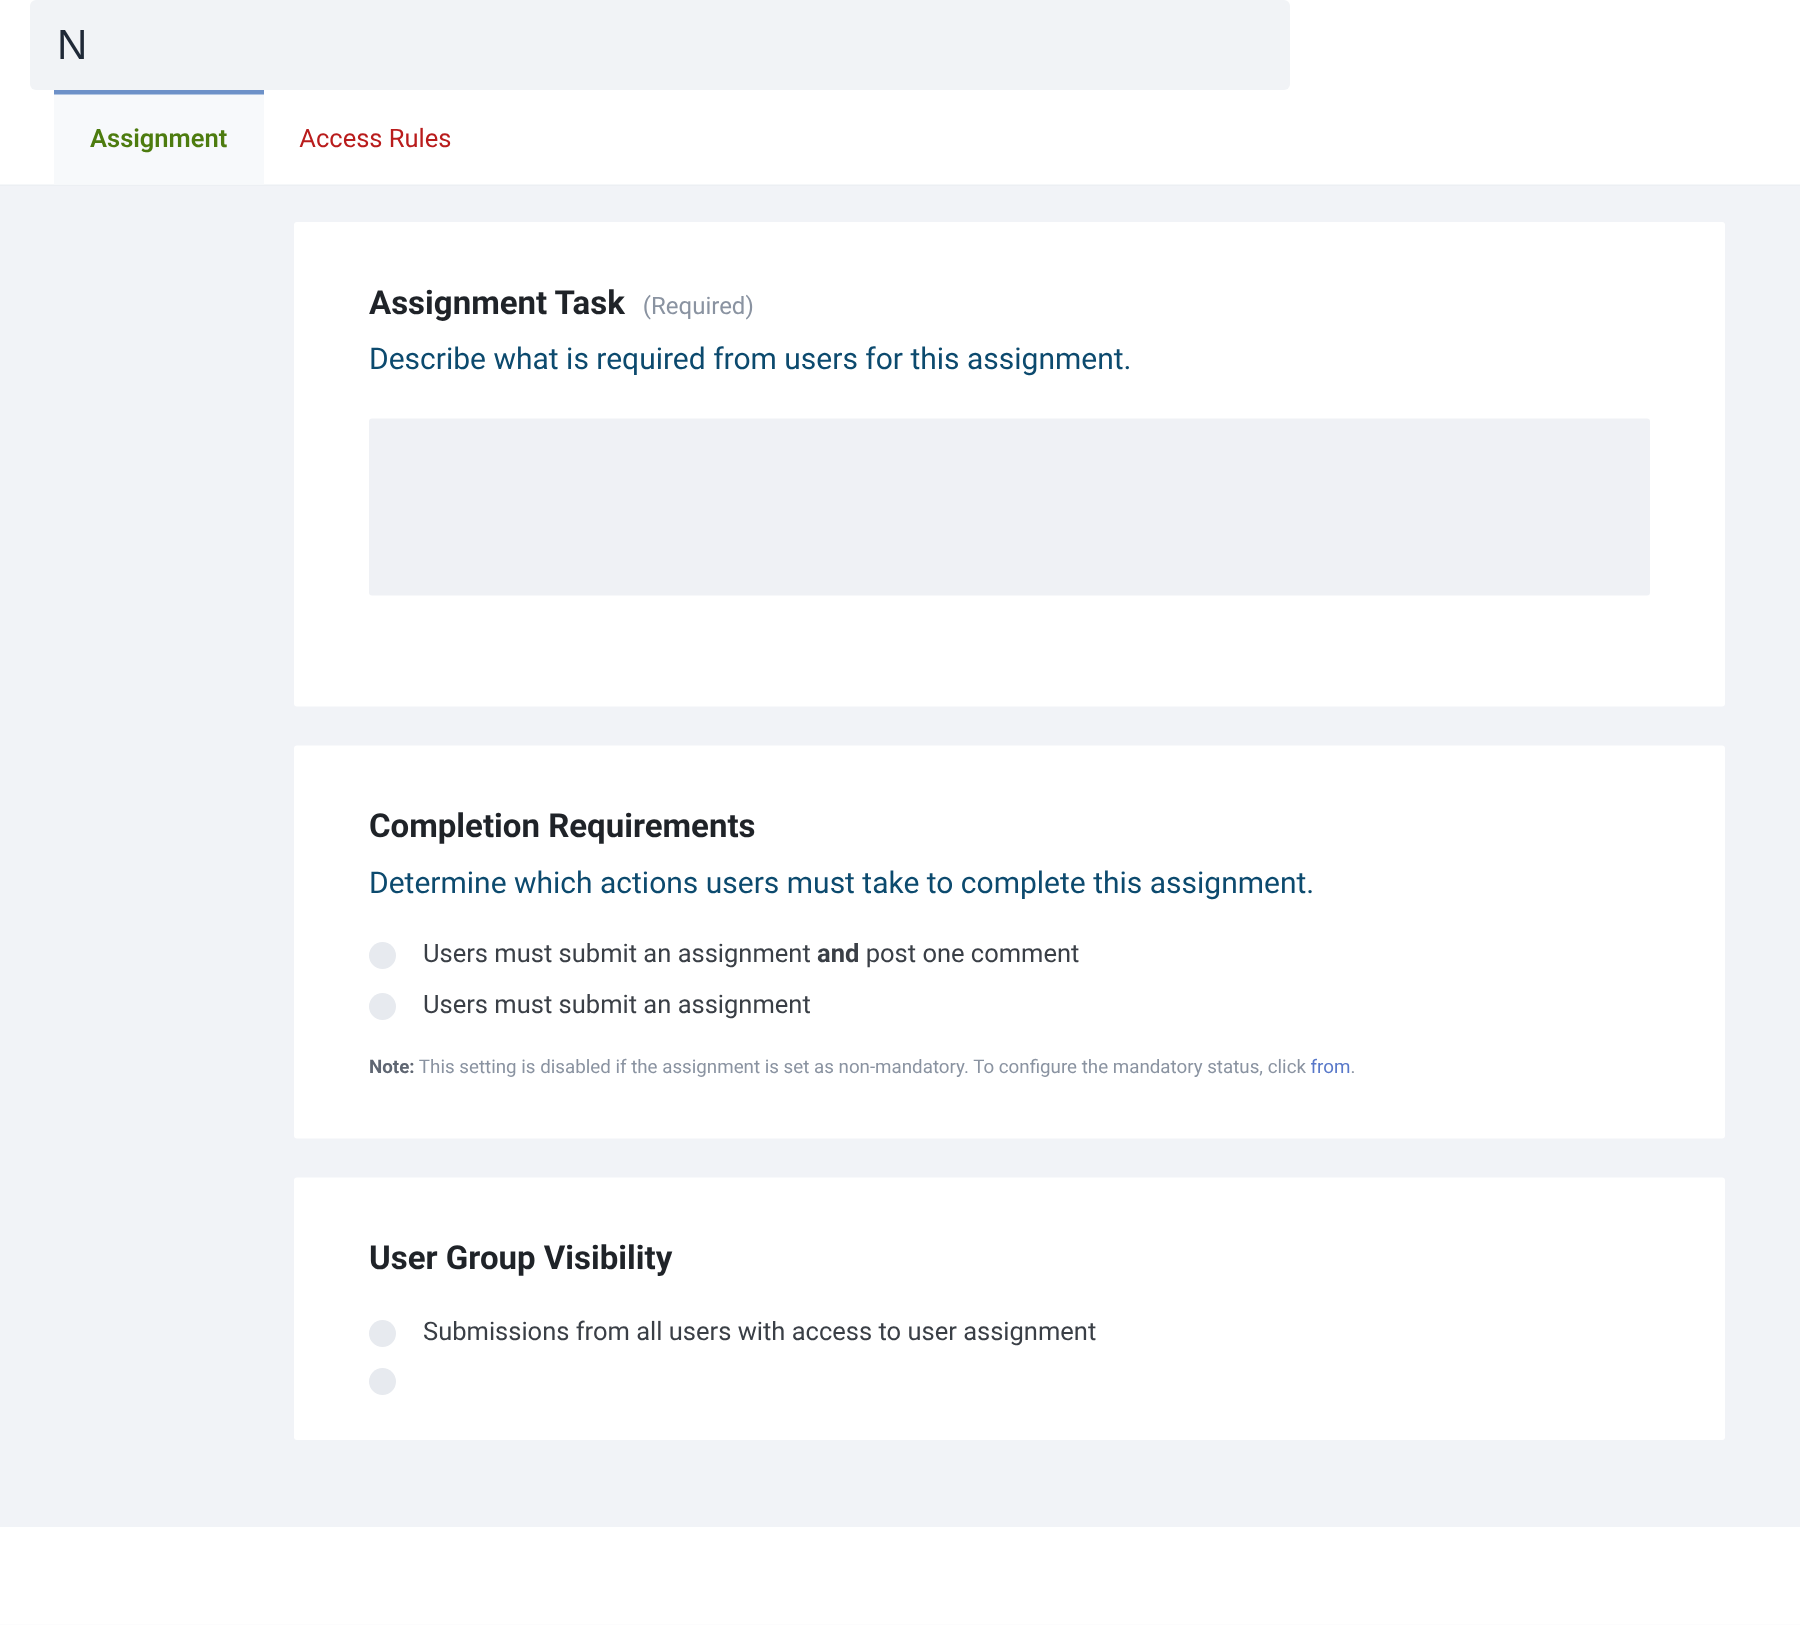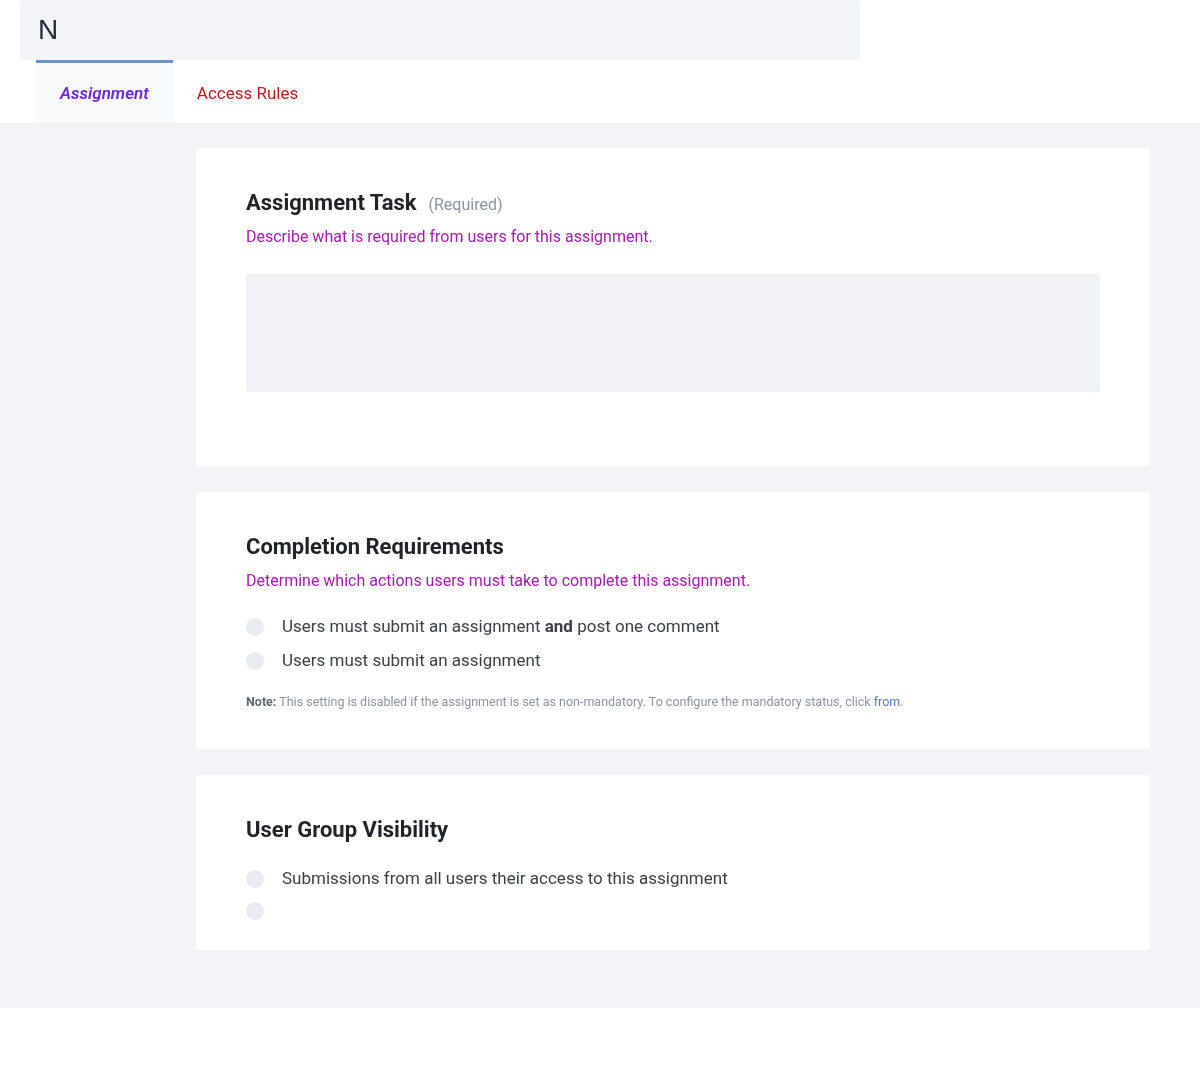--- a/index.html
+++ b/index.html
@@ -76,25 +76,24 @@
     border-bottom: 1px solid #eceff3;
   }
   .tab {
     padding: 20px 24px 20px 24px;
     font-size: 17px;
     color: #b91c1c;
     cursor: pointer;
     border-top: 3px solid transparent;
   }
   .tab.active {
-    color: #6d28d9;
+    color: #4d7c0f;
     font-weight: 600;
     border-top: 3px solid #6d91c8;
     background: #f7f9fb;
-    font-style: italic;
   }
 
   .content {
     background: #f1f3f7;
     padding: 24px 50px 40px 196px;
   }
 
   .card {
     background: #ffffff;
     border-radius: 2px;
@@ -108,22 +107,22 @@
     color: #1f2328;
     display: inline;
   }
   .card-title-req {
     font-size: 16px;
     color: #8a93a1;
     font-weight: 400;
     margin-left: 8px;
   }
   .card-desc {
-    font-size: 16px;
-    color: #a21caf;
+    font-size: 20px;
+    color: #0c4a6e;
     margin-top: 12px;
   }
 
   .big-textarea {
     width: 100%;
     height: 118px;
     background: #eff1f5;
     border: none;
     border-radius: 2px;
     margin-top: 28px;
@@ -225,21 +224,21 @@
       <span class="note-strong">Note:</span><span> This setting is disabled if the assignment is set as non-mandatory. To configure the mandatory status, click </span><a href="#">from</a><span>.</span>
     </div>
   </div>
 
   <div class="card last">
     <div class="card-title">User Group Visibility</div>
 
     <div class="radio-list">
       <div class="radio-row">
         <div class="radio-circle"></div>
-        <span class="radio-label">Submissions from all users their access to this assignment</span>
+        <span class="radio-label">Submissions from all users with access to user assignment</span>
       </div>
       <div class="radio-row">
         <div class="radio-circle"></div>
       </div>
     </div>
   </div>
 
 </div>
 
 </body></html>

